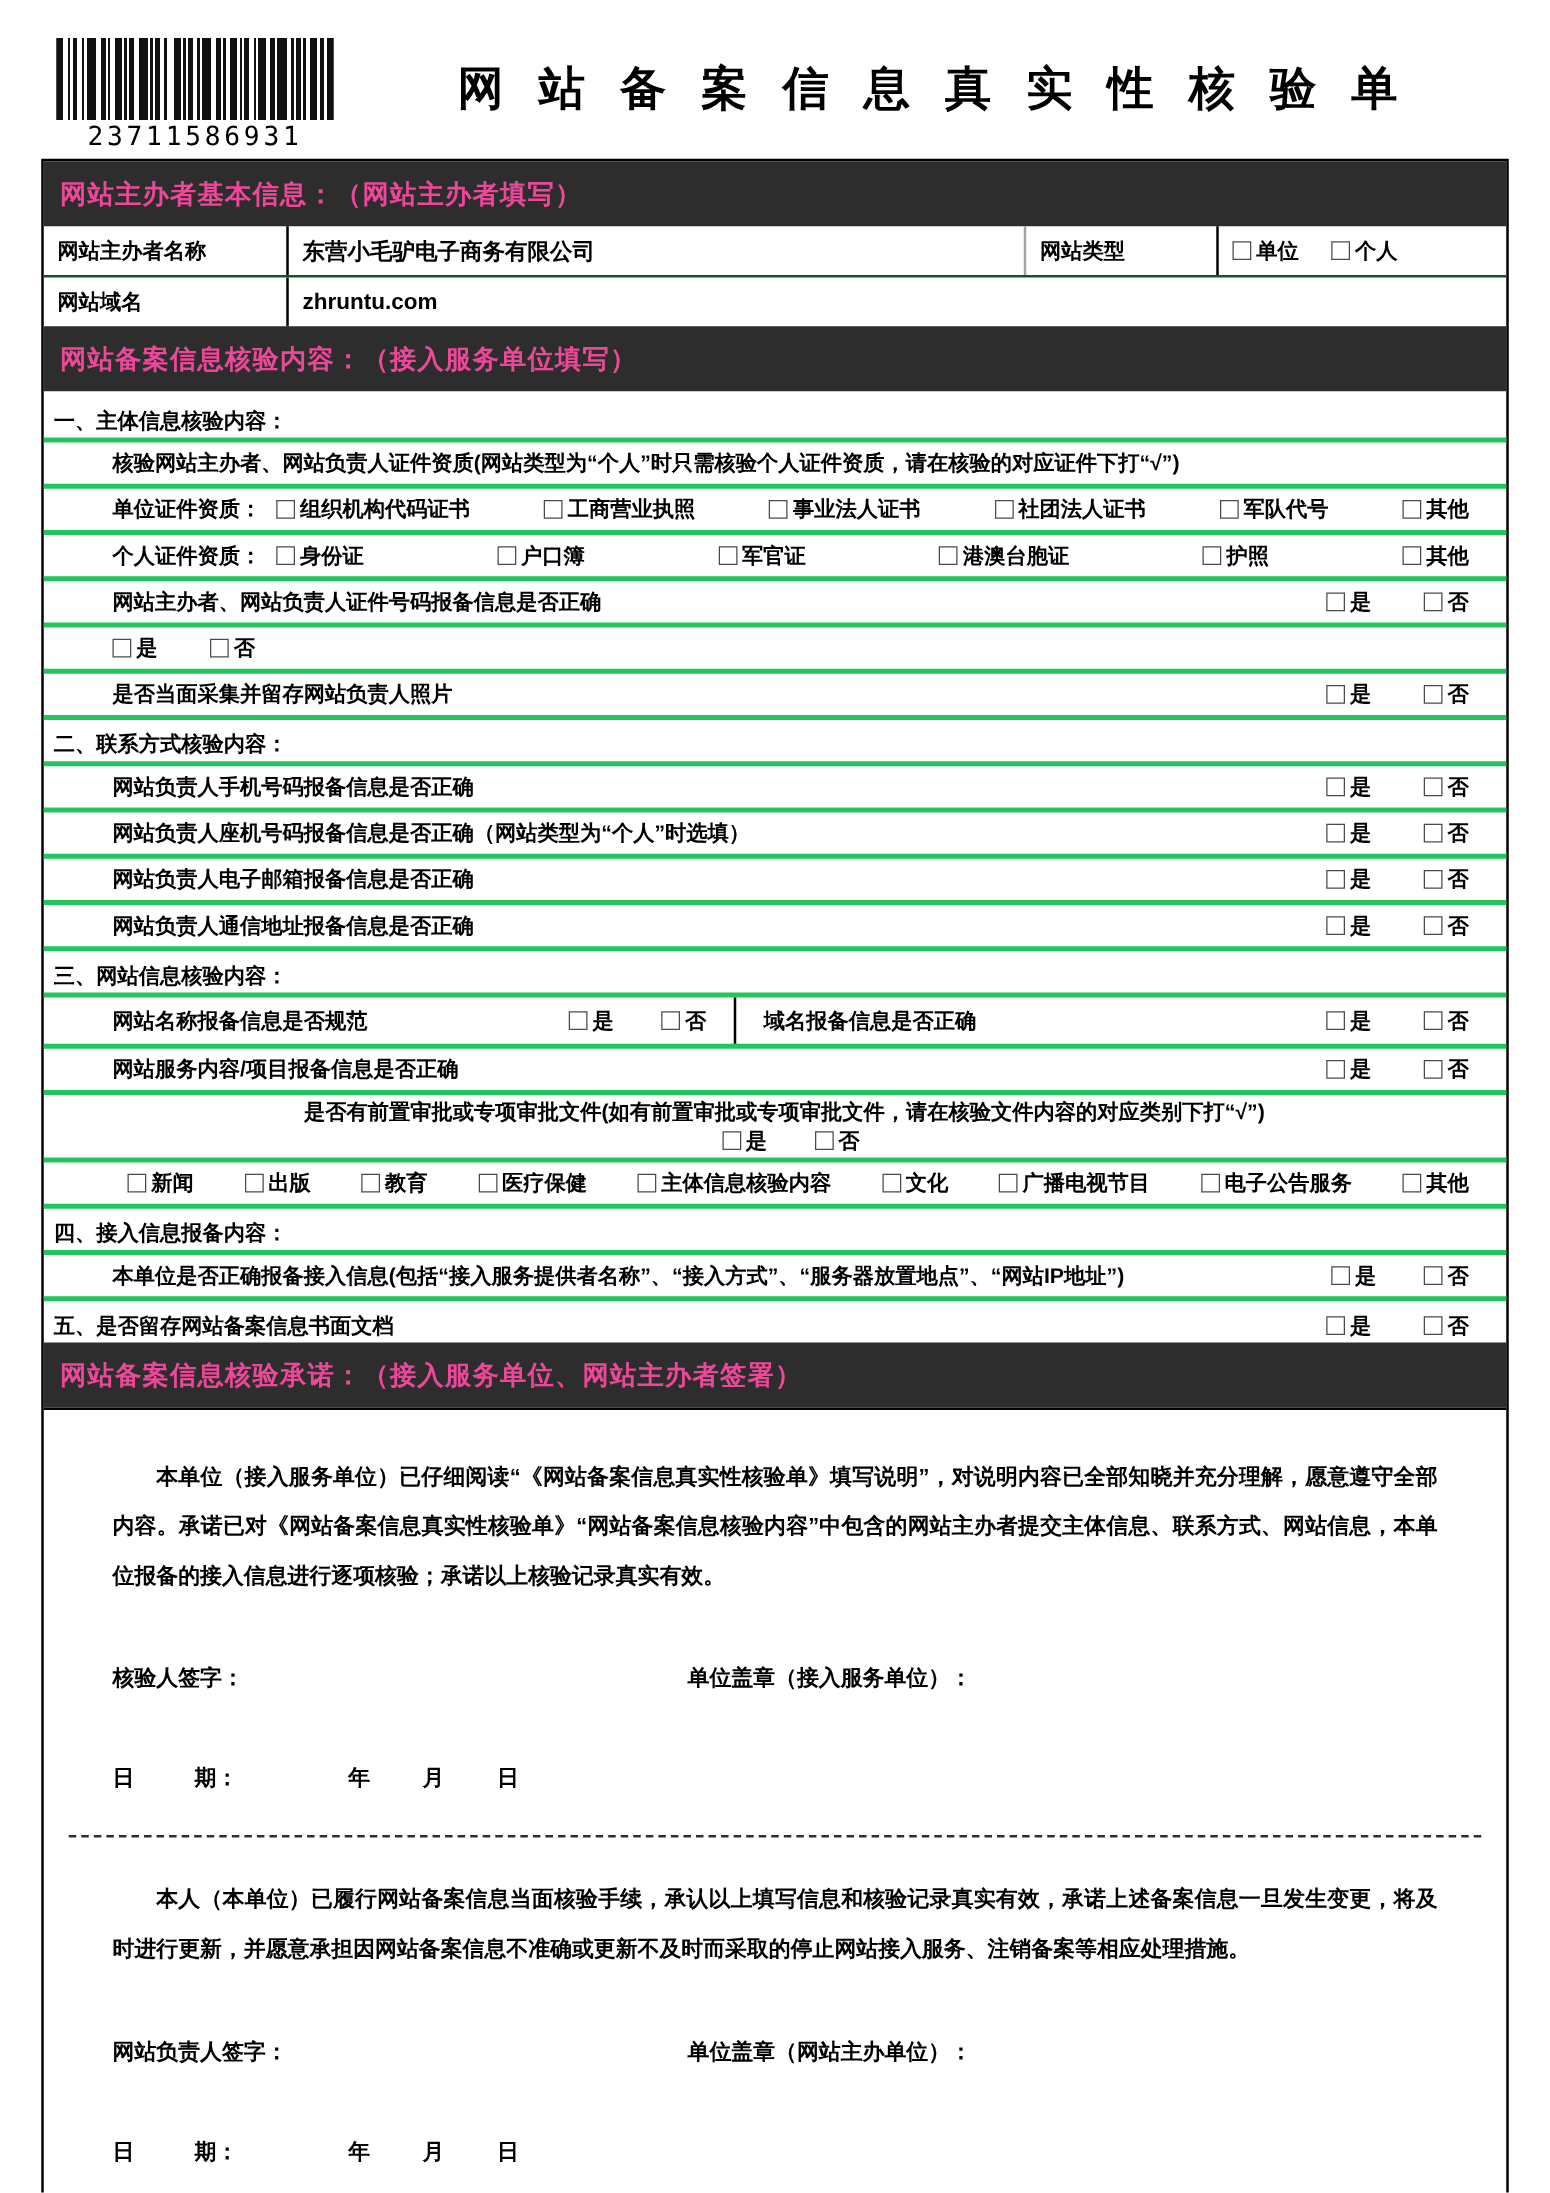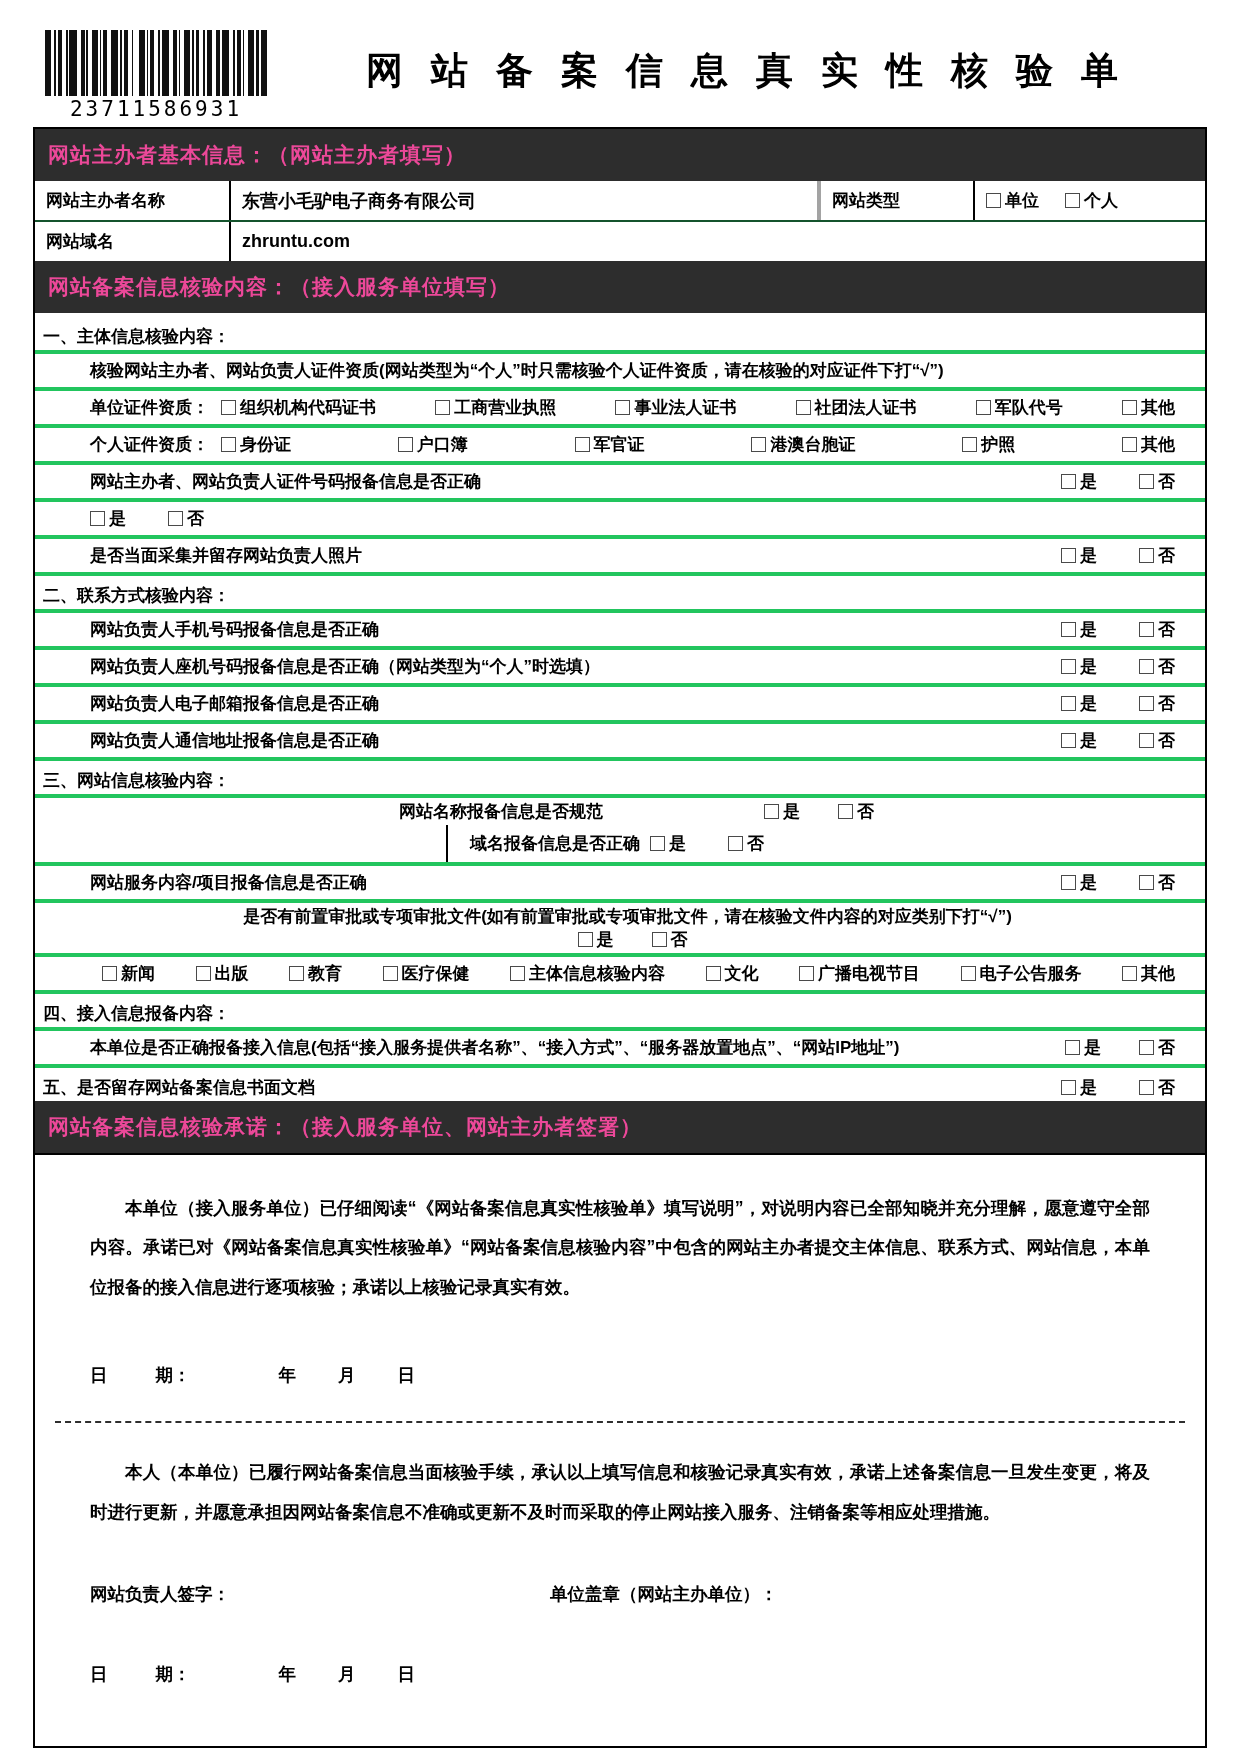--- a/index.html
+++ b/index.html
@@ -14,26 +14,26 @@
   .doc-title{flex:1;text-align:center;font-size:37px;letter-spacing:28px;white-space:nowrap;padding-top:16px;text-indent:28px;}
 
   
   .table{margin:0 33px;border:2.5px solid #000;}
   .bar{background:#2d2d2d;color:#ec4899;font-size:21px;letter-spacing:1px;padding:12px 13px;}
   .irow{display:flex;align-items:stretch;font-size:17px;min-height:39px;}
   .irow + .irow{border-top:2px solid #14532d;}
   .cell{display:flex;align-items:center;padding:0 11px;}
   .c-name{width:172px;flex:none;border-right:2px solid #000;}
   .c-val{flex:1;font-size:18px;}
-  .c-type{width:130px;flex:none;border-left:4px solid #a3a3a3;border-right:2px solid #000;}
+  .c-type{width:130px;flex:none;border-left:2px solid #a3a3a3;border-right:2px solid #000;}
   .c-opts{width:208px;flex:none;gap:26px;}
 
   .row{display:flex;align-items:center;border-top:4px solid #22c55e;min-height:37px;font-size:17px;padding:2px 30px 2px 55px;box-sizing:border-box;}
   .row.l1{padding-left:8px;align-items:flex-end;}
-  .row.split{padding:0;flex-direction:column;}
+  .row.split{padding:0;}
   .q{flex:1;padding-right:10px;}
   .yn{display:flex;align-items:center;white-space:nowrap;flex:none;}
   .yn .pair{display:flex;align-items:center;}
   .yn .pair + .pair{margin-left:42px;}
   .cb{display:inline-block;width:13px;height:13px;border:1.5px solid #4a4a4a;background:#fff;flex:none;margin-right:4px;}
   .spread{display:flex;flex:1;justify-content:space-between;align-items:center;padding-left:12px;}
   .optitem{display:flex;align-items:center;white-space:nowrap;}
   .half-l{display:flex;align-items:center;flex:none;width:552px;box-sizing:border-box;padding:2px 22px 2px 55px;}
   .half-r{display:flex;align-items:center;flex:1;border-left:2px solid #000;box-sizing:border-box;padding:2px 30px 2px 22px;min-height:37px;}
   .yn.tight .pair + .pair{margin-left:38px;}
@@ -429,20 +429,24 @@
             <span>否</span>
           </span>
       </span>
     </div>
 
     <div class="bar">网站备案信息核验承诺：（接入服务单位、网站主办者签署）</div>
 
     <div class="pledge">
       <p class="ptext">本单位（接入服务单位）已仔细阅读“《网站备案信息真实性核验单》填写说明”，对说明内容已全部知晓并充分理解，愿意遵守全部内容。承诺已对《网站备案信息真实性核验单》“网站备案信息核验内容”中包含的网站主办者提交主体信息、联系方式、网站信息，本单位报备的接入信息进行逐项核验；承诺以上核验记录真实有效。</p>
 
+      <div class="signrow">
+        <span class="slab">核验人签字：</span>
+        <span>单位盖章（接入服务单位）：</span>
+      </div>
 
       <div class="daterow">
         <span>日</span>
         <span class="d2">期：</span>
         <span class="d3">年</span>
         <span class="d4">月</span>
         <span class="d5">日</span>
       </div>
 
       <hr class="dashed">

